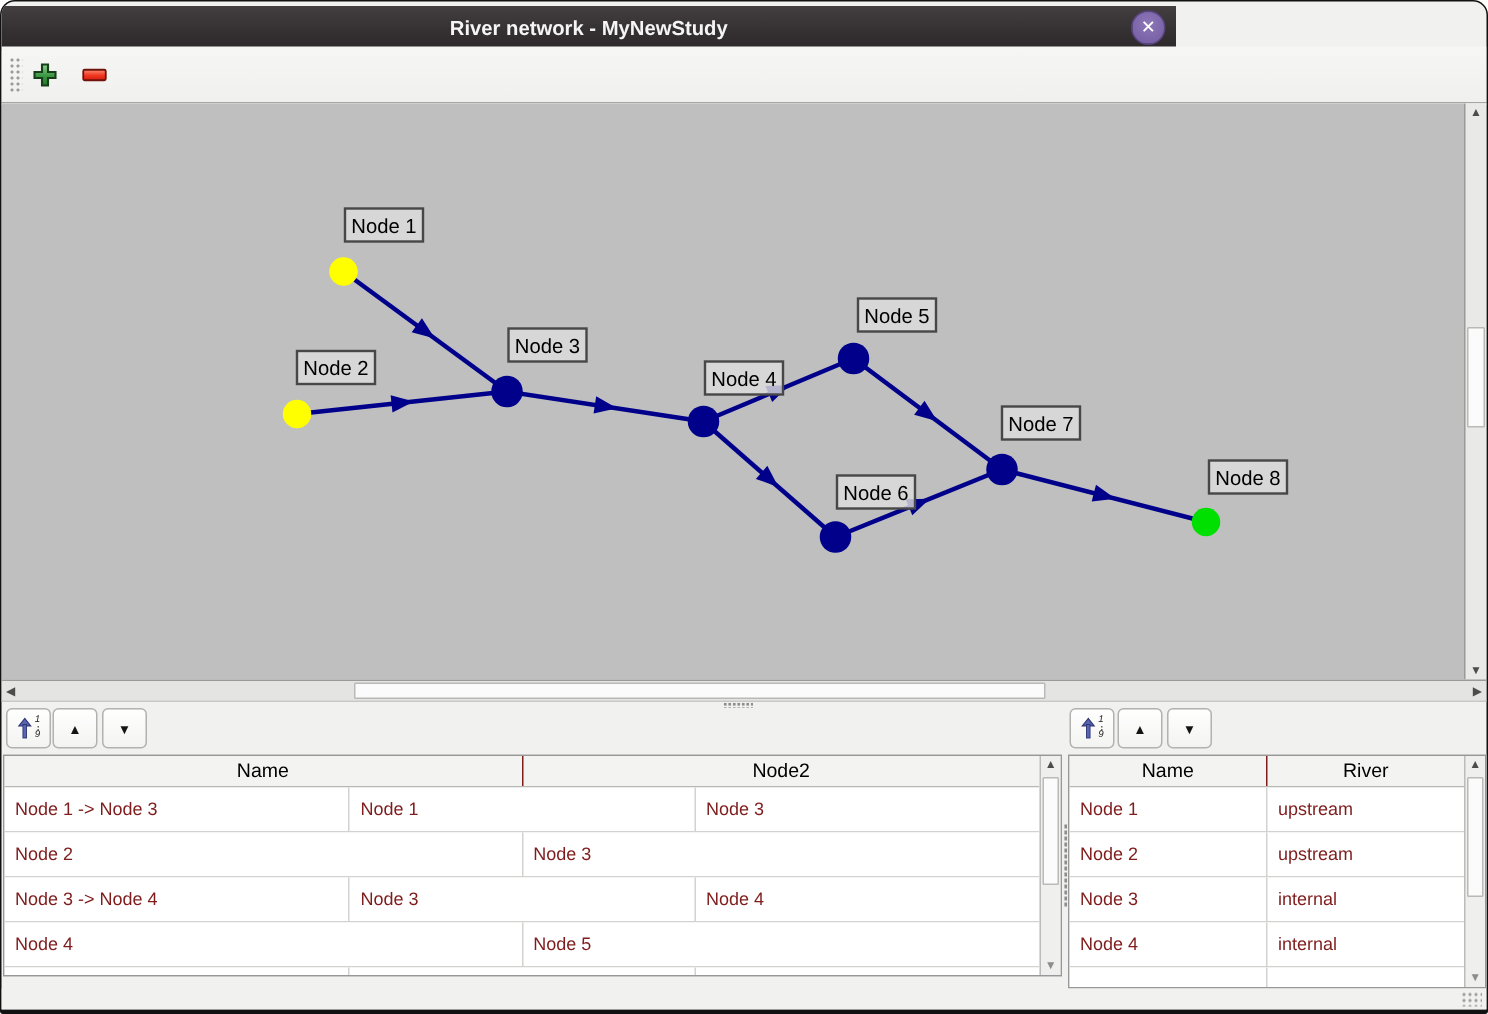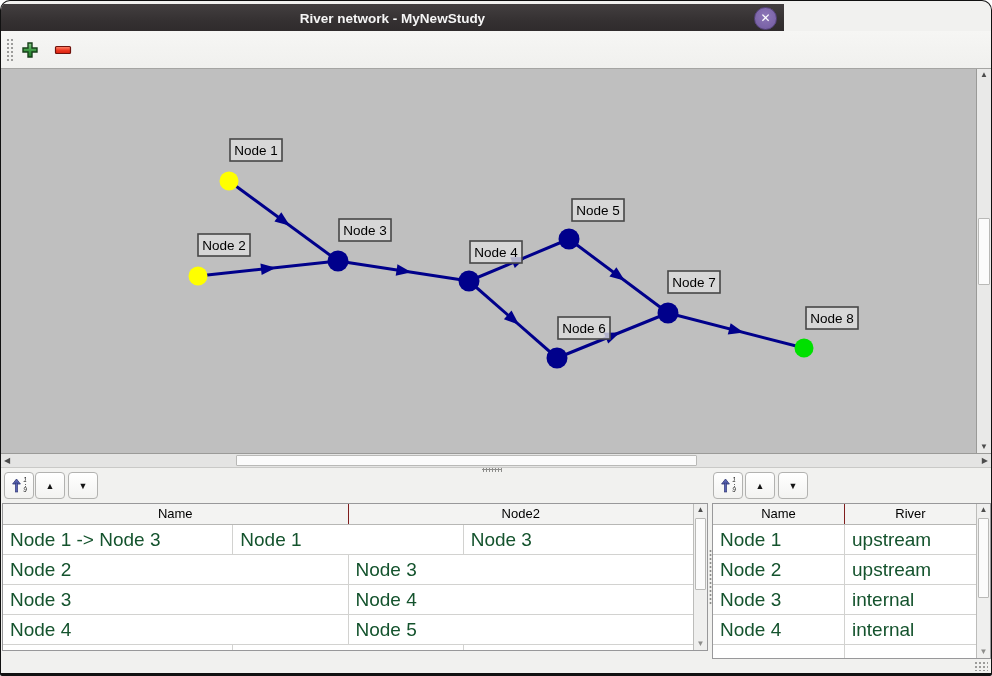--- a/index.html
+++ b/index.html
@@ -44,21 +44,21 @@
     display:flex;align-items:center;justify-content:center;color:#141414;font-size:9px;}
   .sort-ic{display:flex;align-items:center;gap:1px;}
   .sort-digits{display:flex;flex-direction:column;align-items:center;font-size:6.5px;line-height:1.05;color:#222;font-style:normal;}
   .sort-digits .dotline{width:1px;height:3px;border-left:1px dotted #666;}
 
   .panel-table{position:absolute;background:#ffffff;border:1px solid #98989a;overflow:hidden;}
   .thead{display:flex;height:21px;background:#f3f3f2;border-bottom:1px solid #b7b7b5;}
   .thead .th{flex:1;text-align:center;font-size:13px;line-height:20px;color:#000;border-right:1px solid #7f1d1d;}
   .thead .th:last-child{border-right:none;}
   .tbody .tr{display:flex;height:30px;border-bottom:1px solid #d2d2d0;background:#fff;}
-  .tbody .td{flex:1;font-size:19px;line-height:29px;padding-left:7px;color:#14532d;border-right:1px solid #d2d2d0;
+  .tbody .td{flex:1;font-size:12px;line-height:29px;padding-left:7px;color:#7f1d1d;border-right:1px solid #d2d2d0;
     white-space:nowrap;overflow:hidden;}
   .tbody .td:last-child{border-right:none;}
   .t-vscroll{position:absolute;right:0;top:0;bottom:0;width:14px;background:#efefee;border-left:1px solid #bcbcba;}
   .t-vscroll .sb-thumb{left:1px;right:1px;}
 
   .statusbar{position:absolute;left:0;top:658px;width:990px;height:14px;background:#f1f1ef;}
   .grip{position:absolute;right:3px;top:2px;width:14px;height:10px;
     background-image:radial-gradient(#9c9c9a 1px,transparent 1.1px);background-size:4px 4px;}
 
   .splitter-h{position:absolute;left:481px;top:467px;width:20px;height:4px;
@@ -216,20 +216,21 @@
             <div class="tr">
               <div class="td">Node 1 -&gt; Node 3</div>
               <div class="td">Node 1</div>
               <div class="td">Node 3</div>
             </div>
             <div class="tr">
               <div class="td">Node 2</div>
               <div class="td">Node 3</div>
             </div>
             <div class="tr">
+              <div class="td">Node 3 -&gt; Node 4</div>
               <div class="td">Node 3</div>
               <div class="td">Node 4</div>
             </div>
             <div class="tr">
               <div class="td">Node 4</div>
               <div class="td">Node 5</div>
             </div>
             <div class="tr">
               <div class="td"></div>
               <div class="td"></div>

